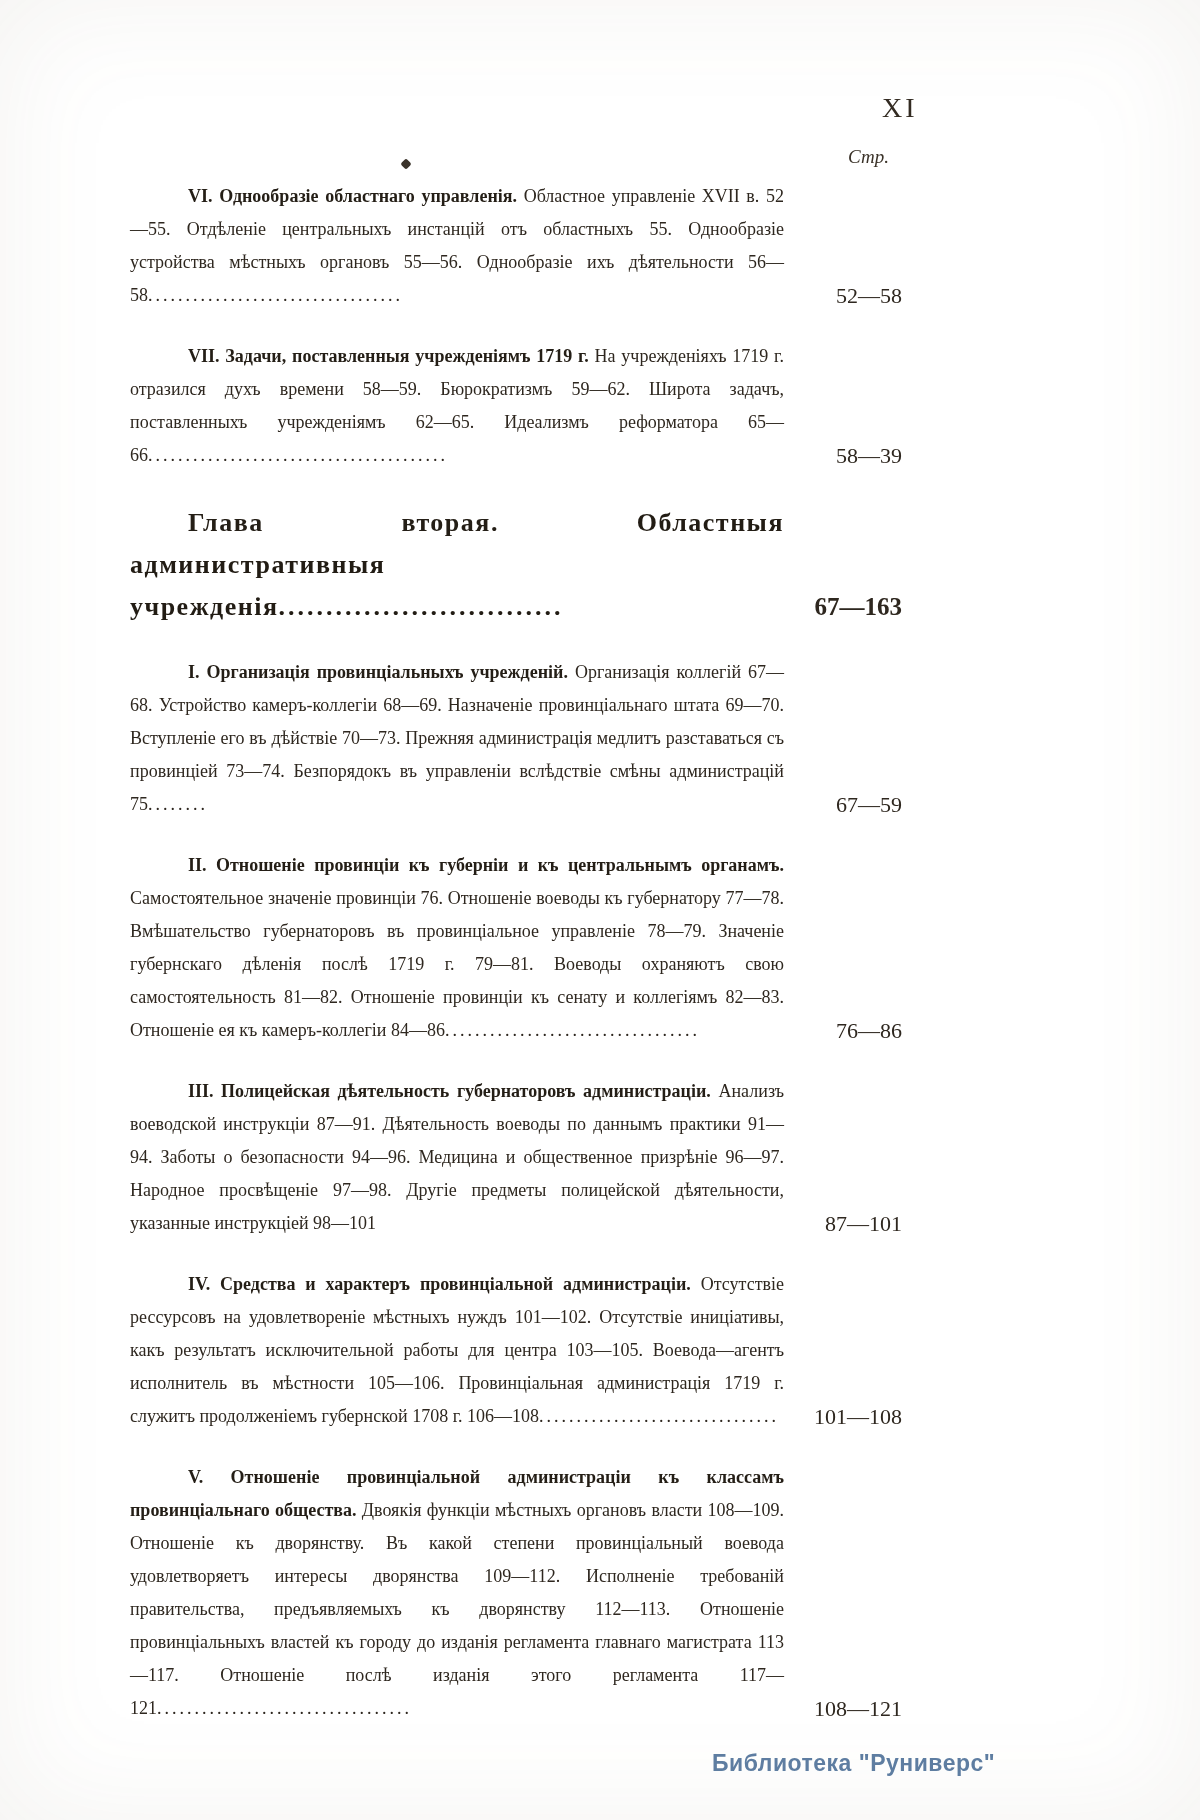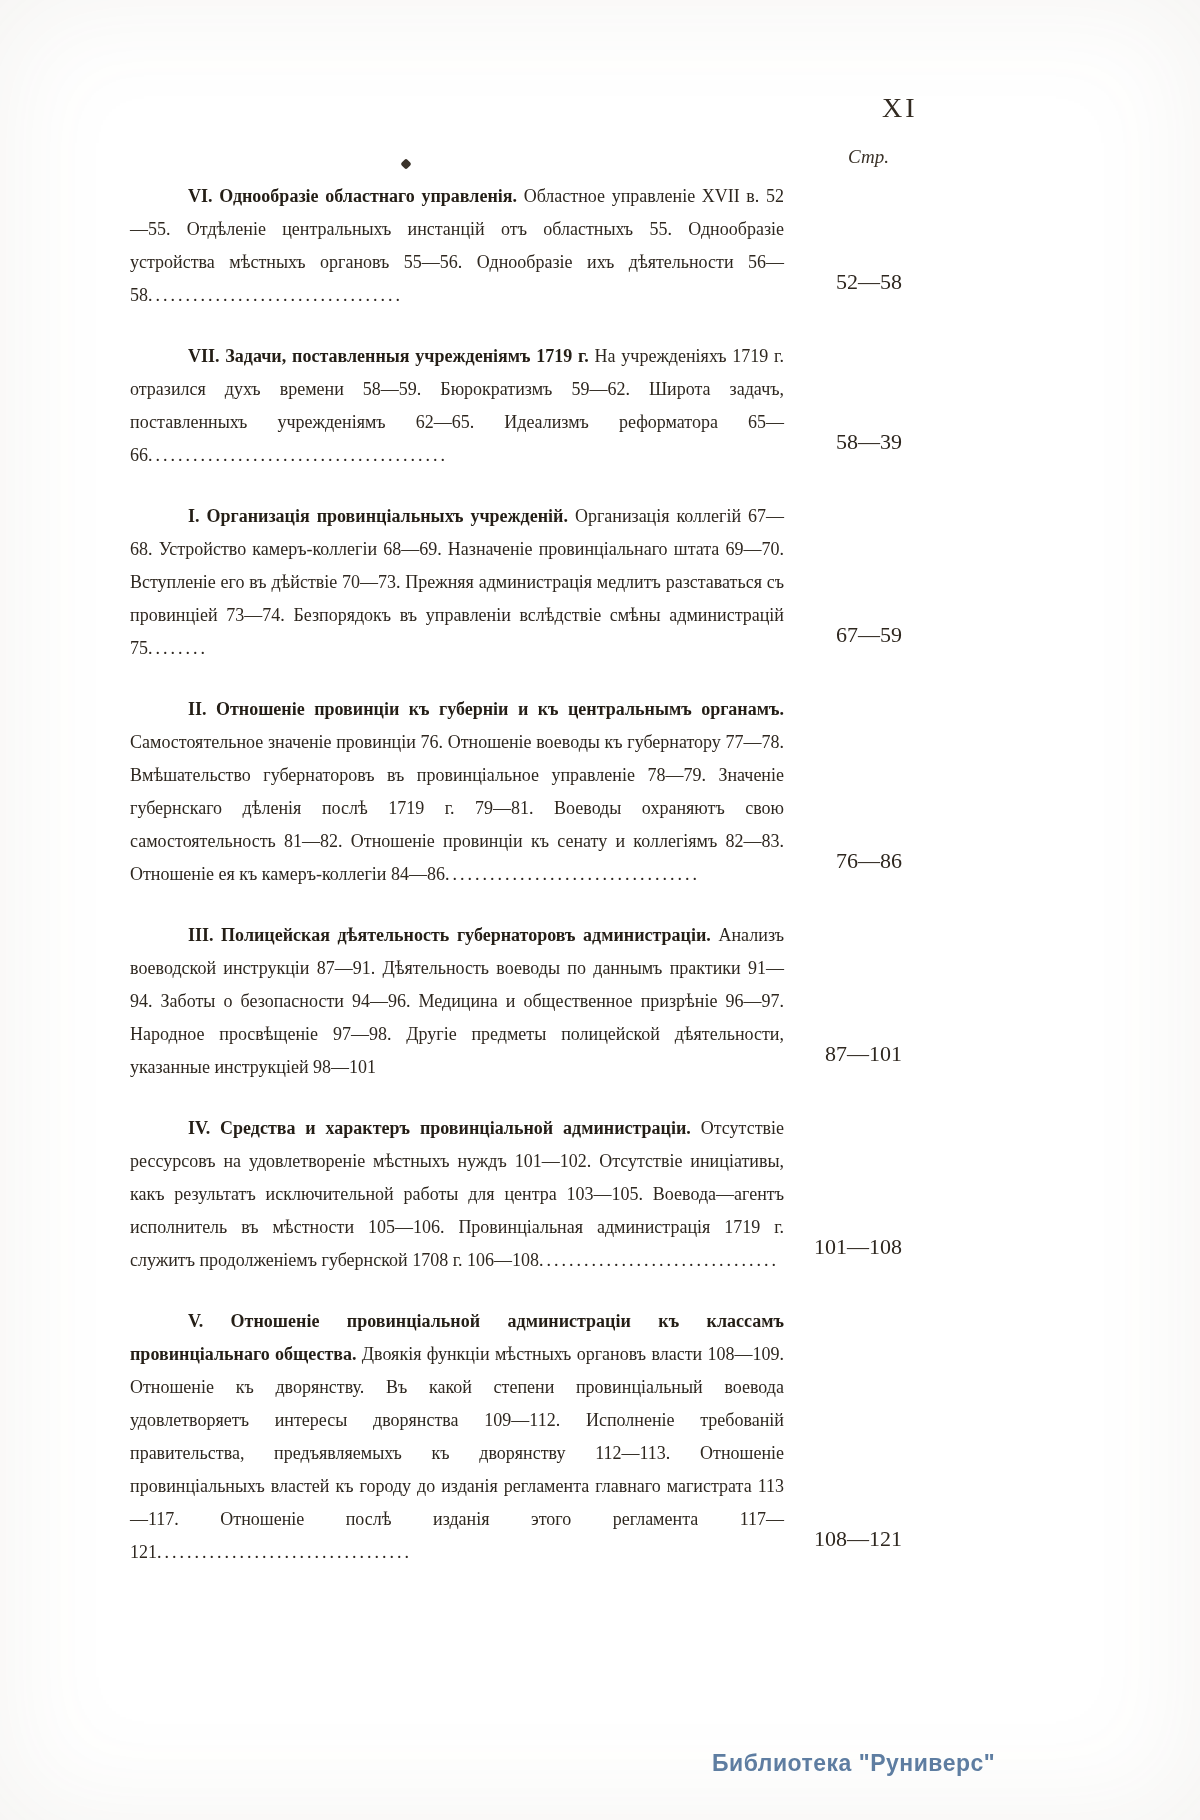--- a/index.html
+++ b/index.html
@@ -32,21 +32,21 @@
   .entry { position:relative; padding-right:118px; margin-top:28px; }
   .entry:first-child { margin-top:0; }
   .entry p {
     margin:0;
     font-size:18px; line-height:33px;
     text-align:justify; text-indent:58px;
   }
   .lead { font-weight:bold; color:#241e16; }
   .leader { letter-spacing:3px; }
   .pages {
-    position:absolute; right:0; bottom:17px;
+    position:absolute; right:0; bottom:3px;
     font-size:22px; white-space:nowrap; color:#2e271f;
   }
   .chapter { margin-top:30px; margin-bottom:8px; }
   .chapter p {
     font-size:26px; line-height:42px;
     font-weight:bold; letter-spacing:1.5px;
     color:#221c14;
   }
   .chapter .pages { font-weight:bold; font-size:25px; bottom:7px; }
   .watermark {
@@ -70,20 +70,24 @@
     <div class="entry">
       <p><b class="lead">VI. Однообразіе областнаго управленія.</b><span> Областное управленіе XVII в. 52—55. Отдѣленіе центральныхъ инстанцій отъ областныхъ 55. Однообразіе устройства мѣстныхъ органовъ 55—56. Однообразіе ихъ дѣятельности 56—58</span><span class="leader">..................................</span></p>
       <span class="pages">52—58</span>
     </div>
 
     <div class="entry">
       <p><b class="lead">VII. Задачи, поставленныя учрежденіямъ 1719 г.</b><span> На учрежденіяхъ 1719 г. отразился духъ времени 58—59. Бюрократизмъ 59—62. Широта задачъ, поставленныхъ учрежденіямъ 62—65. Идеализмъ реформатора 65—66</span><span class="leader">........................................</span></p>
       <span class="pages">58—39</span>
     </div>
 
+    <div class="entry chapter">
+      <p><b class="lead">Глава вторая.</b><span> Областныя административныя учрежденія</span><span class="leader">..............................</span></p>
+      <span class="pages">67—163</span>
+    </div>
 
     <div class="entry">
       <p><b class="lead">I. Организація провинціальныхъ учрежденій.</b><span> Организація коллегій 67—68. Устройство камеръ-коллегіи 68—69. Назначеніе провинціальнаго штата 69—70. Вступленіе его въ дѣйствіе 70—73. Прежняя администрація медлитъ разставаться съ провинціей 73—74. Безпорядокъ въ управленіи вслѣдствіе смѣны администрацій 75</span><span class="leader">........</span></p>
       <span class="pages">67—59</span>
     </div>
 
     <div class="entry">
       <p><b class="lead">II. Отношеніе провинціи къ губерніи и къ центральнымъ органамъ.</b><span> Самостоятельное значеніе провинціи 76. Отношеніе воеводы къ губернатору 77—78. Вмѣшательство губернаторовъ въ провинціальное управленіе 78—79. Значеніе губернскаго дѣленія послѣ 1719 г. 79—81. Воеводы охраняютъ свою самостоятельность 81—82. Отношеніе провинціи къ сенату и коллегіямъ 82—83. Отношеніе ея къ камеръ-коллегіи 84—86</span><span class="leader">..................................</span></p>
       <span class="pages">76—86</span>
     </div>

